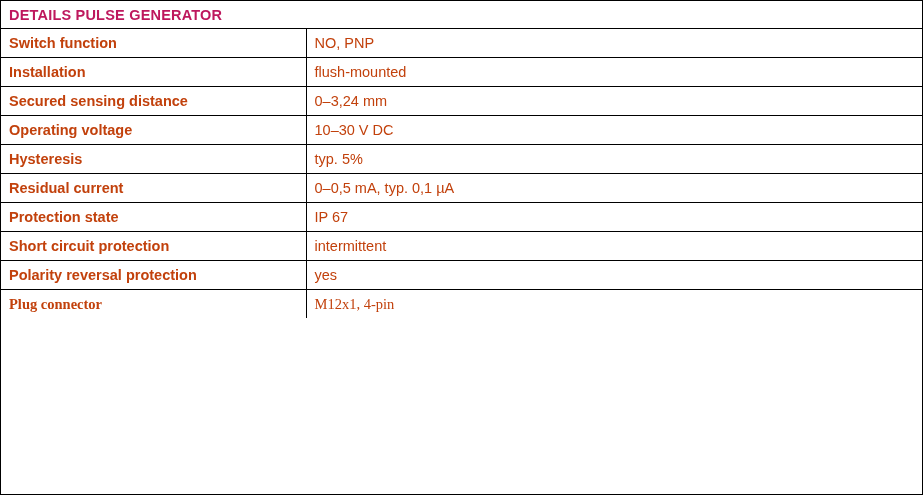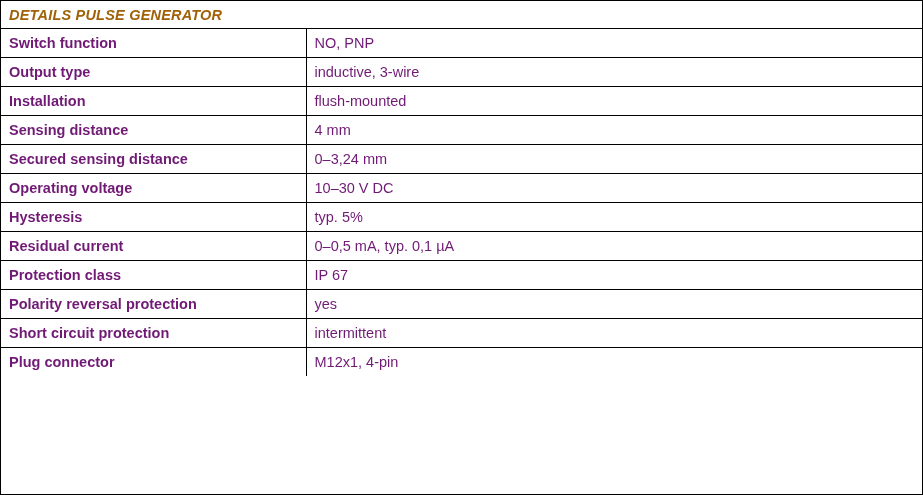--- a/index.html
+++ b/index.html
@@ -28,36 +28,36 @@
   .spec-table col.col-label { width: 305px; }
   .spec-table col.col-value { width: 616px; }
 
   .title-row td {
     border-bottom: 1px solid #000000;
     padding: 5px 8px 4px 8px;
     height: 18px;
     vertical-align: middle;
   }
   .title-text {
-    color: #a16207;
+    color: #be185d;
     font-weight: bold;
     font-size: 14.5px;
     letter-spacing: 0.2px;
-    font-style: italic;
   }
   .spec-table tbody tr td {
     border-bottom: 1px solid #000000;
     height: 28px;
     padding: 0 8px;
     vertical-align: middle;
     font-size: 14.5px;
-    color: #701a75;
+    color: #c2410c;
   }
   .spec-table tbody tr:last-child td {
     border-bottom: none;
+    font-family: Liberation Serif, serif;
   }
   td.label-cell {
     font-weight: bold;
     border-right: 1px solid #000000;
   }
   td.value-cell {
     font-weight: normal;
     margin-left: 20px;
   }
 </style>
@@ -76,58 +76,50 @@
           <span class="title-text">DETAILS PULSE GENERATOR</span>
         </td>
       </tr>
     </thead>
     <tbody>
       <tr>
         <td class="label-cell">Switch function</td>
         <td class="value-cell">NO, PNP</td>
       </tr>
       <tr>
-        <td class="label-cell">Output type</td>
-        <td class="value-cell">inductive, 3-wire</td>
-      </tr>
-      <tr>
         <td class="label-cell">Installation</td>
         <td class="value-cell">flush-mounted</td>
-      </tr>
-      <tr>
-        <td class="label-cell">Sensing distance</td>
-        <td class="value-cell">4 mm</td>
       </tr>
       <tr>
         <td class="label-cell">Secured sensing distance</td>
         <td class="value-cell">0–3,24 mm</td>
       </tr>
       <tr>
         <td class="label-cell">Operating voltage</td>
         <td class="value-cell">10–30 V DC</td>
       </tr>
       <tr>
         <td class="label-cell">Hysteresis</td>
         <td class="value-cell">typ. 5%</td>
       </tr>
       <tr>
         <td class="label-cell">Residual current</td>
         <td class="value-cell">0–0,5 mA, typ. 0,1 µA</td>
       </tr>
       <tr>
-        <td class="label-cell">Protection class</td>
+        <td class="label-cell">Protection state</td>
         <td class="value-cell">IP 67</td>
+      </tr>
+      <tr>
+        <td class="label-cell">Short circuit protection</td>
+        <td class="value-cell">intermittent</td>
       </tr>
       <tr>
         <td class="label-cell">Polarity reversal protection</td>
         <td class="value-cell">yes</td>
-      </tr>
-      <tr>
-        <td class="label-cell">Short circuit protection</td>
-        <td class="value-cell">intermittent</td>
       </tr>
       <tr>
         <td class="label-cell">Plug connector</td>
         <td class="value-cell">M12x1, 4-pin</td>
       </tr>
     </tbody>
   </table>
 </div>
 
 </body></html>

